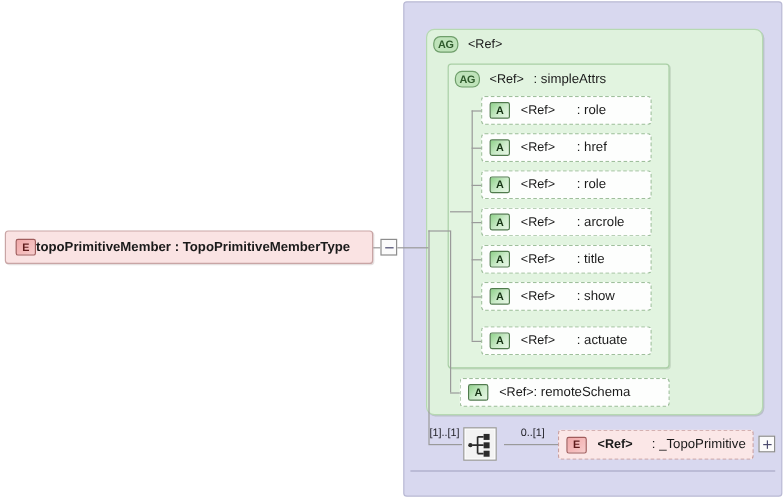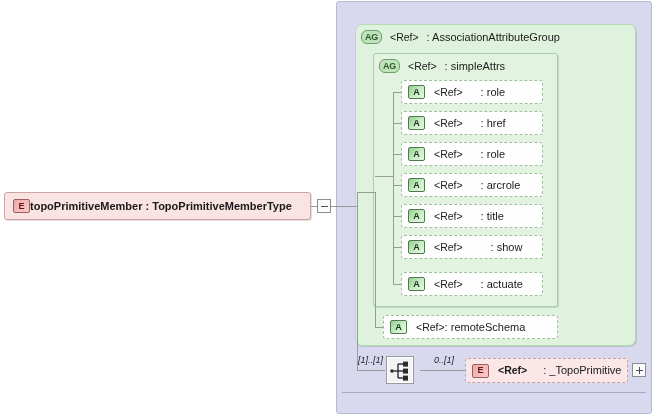--- a/index.html
+++ b/index.html
@@ -125,21 +125,20 @@
     font-size: 9.5px;
     font-style: italic;
     color: #24242b;
     line-height: 1;
   }
   .card-rule {
     border-top: 1px solid #a8a8c6;
   }
   .cardinality {
     font-size: 9px;
-    font-style: italic;
     color: #23232a;
     line-height: 1;
     white-space: nowrap;
   }
 
   
   .line-h, .line-v {
     background: #9a9a9a;
   }
   .line-h { height: 1px; }
@@ -177,21 +176,20 @@
 <div id="canvas">
 
   <div class="abs ct-panel" style="left:336px; top:1px; width:316px; height:413px;"></div>
 
 
   <div class="abs ag-panel" style="left:355px; top:24px; width:281px; height:322px;"></div>
 
   <div class="abs" style="left:361px; top:30px; display:flex; align-items:center; gap:8px;">
     <span class="badge badge-ag">AG</span>
     <span class="lbl lbl-ref">&lt;Ref&gt;</span>
-    <span class="lbl">:  AssociationAttributeGroup</span>
   </div>
 
   <div class="abs ag-panel-inner" style="left:373px; top:53px; width:185px; height:254px;"></div>
 
   <div class="abs" style="left:379px; top:59px; display:flex; align-items:center; gap:8px;">
     <span class="badge badge-ag">AG</span>
     <span class="lbl lbl-ref">&lt;Ref&gt;</span>
     <span class="lbl">:  simpleAttrs</span>
   </div>
 
@@ -255,21 +253,21 @@
 
   <div class="abs node node-attr" style="left:401px; top:204px; width:142px; height:24px; padding-left:6px;">
     <span class="badge badge-a">A</span>
     <span class="lbl lbl-ref" style="margin-left:9px;">&lt;Ref&gt;</span>
     <span class="lbl" style="margin-left:18px;">:  title</span>
   </div>
 
   <div class="abs node node-attr" style="left:401px; top:235px; width:142px; height:24px; padding-left:6px;">
     <span class="badge badge-a">A</span>
     <span class="lbl lbl-ref" style="margin-left:9px;">&lt;Ref&gt;</span>
-    <span class="lbl" style="margin-left:28px;">:  show</span>
+    <span class="lbl" style="margin-left:18px;">:  show</span>
   </div>
 
   <div class="abs node node-attr" style="left:401px; top:272px; width:142px; height:24px; padding-left:6px;">
     <span class="badge badge-a">A</span>
     <span class="lbl lbl-ref" style="margin-left:9px;">&lt;Ref&gt;</span>
     <span class="lbl" style="margin-left:18px;">:  actuate</span>
   </div>
 
   <div class="abs node node-attr" style="left:383px; top:315px; width:175px; height:24px; padding-left:6px;">
     <span class="badge badge-a">A</span>

